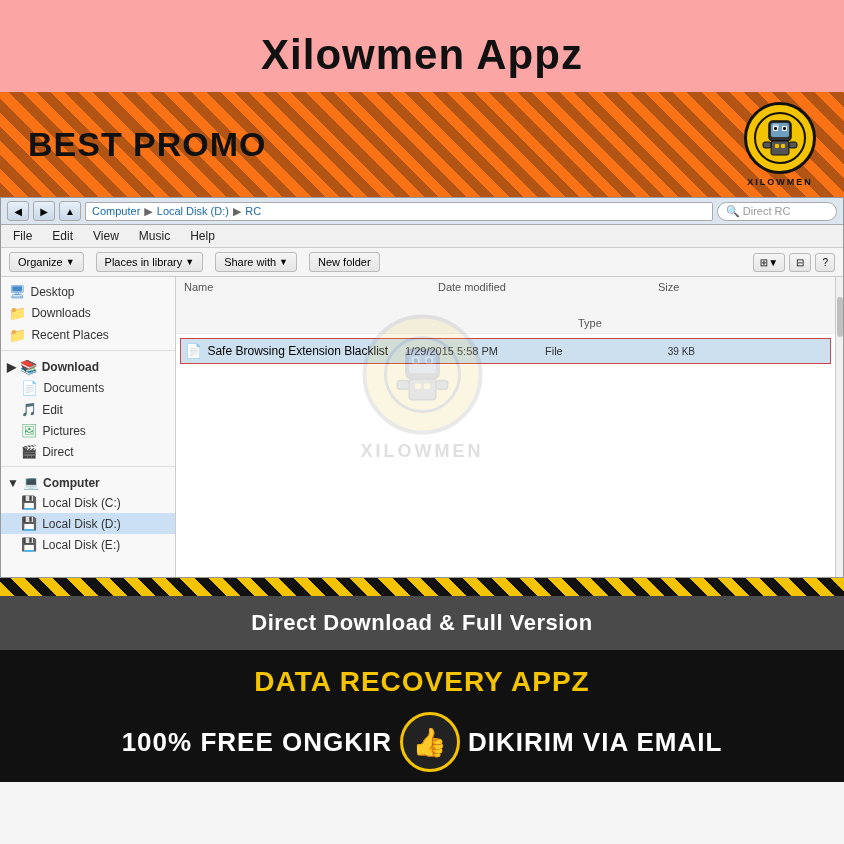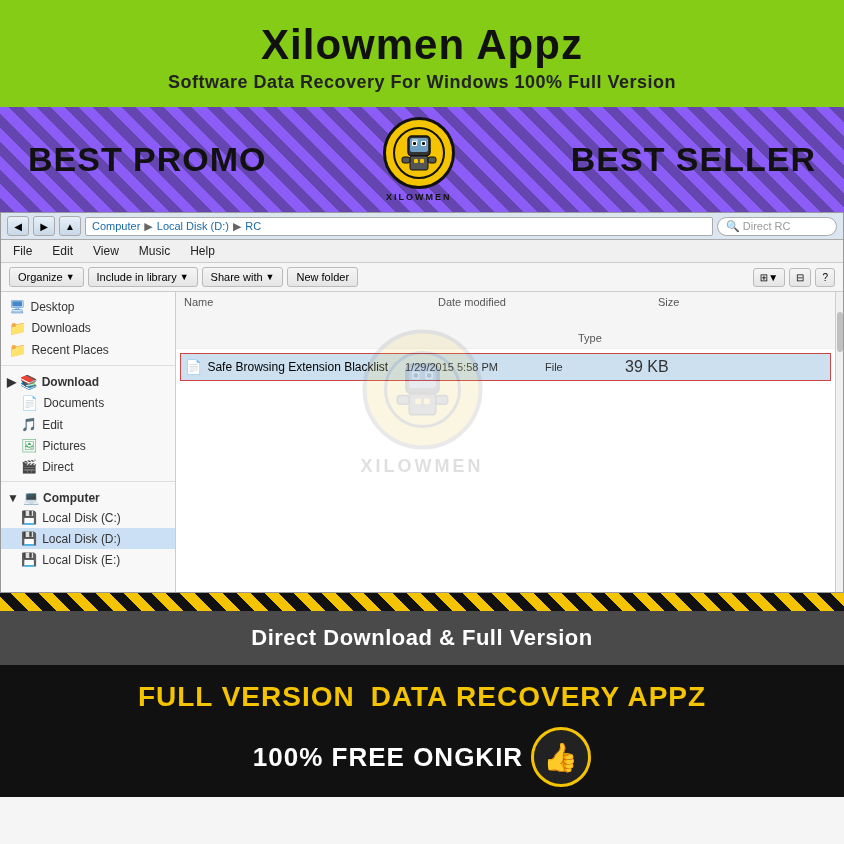--- a/index.html
+++ b/index.html
@@ -6,42 +6,42 @@
     body {
       width: 844px;
       height: 844px;
       background: #f5f5f5;
       font-family: Arial, sans-serif;
       overflow: hidden;
     }
 
     
     .header {
-      background: #84cc16;
+      background: #fca5a5;
       text-align: center;
-      padding: 22px 20px 14px;
+      padding: 32px 20px 14px;
     }
     .header-title {
       font-size: 42px;
       font-weight: 900;
       color: #111;
       letter-spacing: 1px;
       line-height: 1.1;
     }
     .header-subtitle {
       font-size: 18px;
       font-weight: 700;
       color: #222;
       margin-top: 4px;
       letter-spacing: 0.5px;
     }
 
     
     .promo-bar {
-      background: #8b5cf6;
+      background: #f97316;
       display: flex;
       align-items: center;
       justify-content: space-between;
       padding: 10px 28px;
       position: relative;
     }
     .promo-label {
       font-size: 34px;
       font-weight: 900;
       color: #111;
@@ -171,21 +171,21 @@
       color: #222;
     }
 
     
     .toolbar {
       background: #f5f5f5;
       display: flex;
       align-items: center;
       padding: 4px 8px;
       border-bottom: 1px solid #ccc;
-      gap: 4px;
+      gap: 12px;
     }
     .toolbar-btn {
       background: linear-gradient(to bottom, #f5f5f5, #e5e5e5);
       border: 1px solid #bbb;
       border-radius: 3px;
       padding: 3px 8px;
       font-size: 11px;
       cursor: pointer;
       display: flex;
       align-items: center;
@@ -300,21 +300,21 @@
       width: 220px;
       display: flex;
       align-items: center;
       gap: 5px;
     }
     .file-icon {
       font-size: 14px;
     }
     .file-date { width: 140px; font-size: 11px; color: #333; }
     .file-type { width: 80px; font-size: 11px; color: #333; }
-    .file-size { width: 70px; font-size: 16px; color: #333; text-align: left; }
+    .file-size { width: 70px; font-size: 10px; color: #333; text-align: right; }
 
     
     .scroll-indicator {
       width: 8px;
       background: #f0f0f0;
       border-left: 1px solid #ccc;
       display: flex;
       flex-direction: column;
       align-items: center;
     }
@@ -415,21 +415,20 @@
         #111 20px
       );
       height: 18px;
     }
   </style>
 </head>
 <body>
 
 <div class="header">
   <div class="header-title">Xilowmen Appz</div>
-  <div class="header-subtitle">Software Data Recovery For Windows 100% Full Version</div>
 </div>
 
 <div class="promo-bar">
   <div class="diagonal-stripes">
       <div class="stripe-bg"></div>
     </div>
   <div class="promo-content">
     <div class="promo-label">BEST PROMO</div>
     <div class="logo-center">
       <div class="logo-circle">
@@ -451,21 +450,20 @@
           <rect x="28" y="33" width="4" height="4" rx="1" fill="#f5c400"></rect>
 
           <rect x="20" y="15" width="5" height="5" rx="1" fill="#fff"></rect>
           <rect x="29" y="15" width="5" height="5" rx="1" fill="#fff"></rect>
           <rect x="21" y="16" width="3" height="3" rx="1" fill="#111"></rect>
           <rect x="30" y="16" width="3" height="3" rx="1" fill="#111"></rect>
         </svg>
       </div>
       <div class="logo-text-small">XILOWMEN</div>
     </div>
-    <div class="promo-label">BEST SELLER</div>
   </div>
 </div>
 
 <div class="explorer-wrapper">
 
   <div class="watermark">
     <div class="watermark-circle">
       <svg width="80" height="80" viewBox="0 0 54 54">
         <circle cx="27" cy="27" r="25" fill="#e8d060" stroke="#666" stroke-width="2"></circle>
         <rect x="16" y="10" width="22" height="20" rx="4" fill="#555" stroke="#444" stroke-width="1.5"></rect>
@@ -505,21 +503,21 @@
     <span class="menu-item">Music</span>
     <span class="menu-item">Help</span>
   </div>
 
   <div class="toolbar">
     <button class="toolbar-btn">
       <span>Organize</span>
       <span class="arrow">▼</span>
     </button>
     <button class="toolbar-btn">
-      <span>Include in library</span>
+      <span>Places in library</span>
       <span class="arrow">▼</span>
     </button>
     <button class="toolbar-btn">
       <span>Share with</span>
       <span class="arrow">▼</span>
     </button>
     <button class="toolbar-btn">
       <span>New folder</span>
     </button>
     <div class="toolbar-spacer"></div>
@@ -620,22 +618,22 @@
 </div>
 
 <div class="bottom-diag"></div>
 
 <div class="download-section">
   <div class="download-title">Direct Download &amp; Full Version</div>
 </div>
 
 <div class="bottom-section">
   <div class="bottom-row1">
-    <div class="bottom-text-big">FULL VERSION</div>
     <div class="bottom-text-big">DATA RECOVERY APPZ</div>
   </div>
   <div class="bottom-row2">
     <div class="bottom-text-white">100% FREE ONGKIR</div>
     <div class="thumb-circle">
       <span>👍</span>
     </div>
+    <div class="bottom-text-white">DIKIRIM VIA EMAIL</div>
   </div>
 </div>
 
 </body></html>

